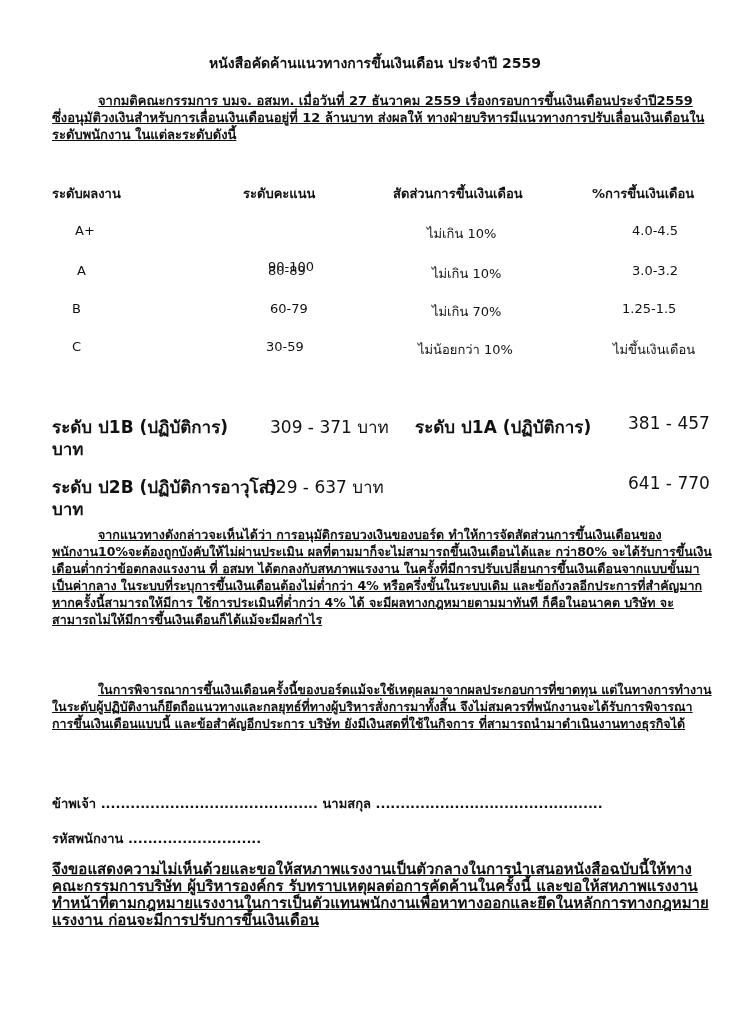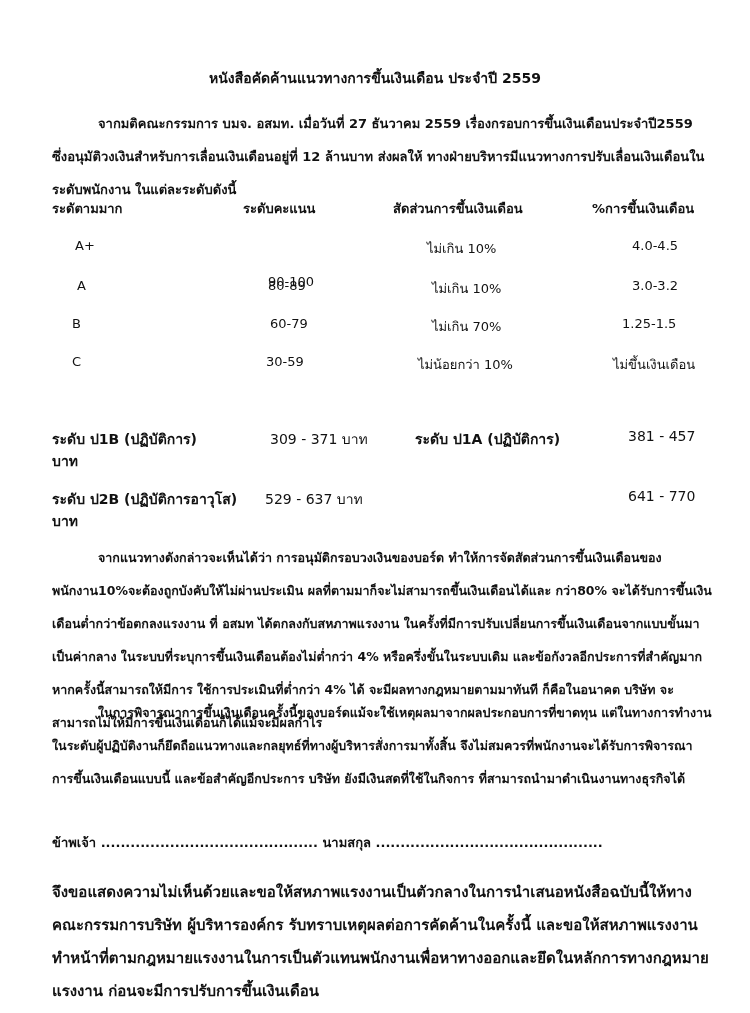--- a/index.html
+++ b/index.html
@@ -2,48 +2,48 @@
 <html><head>
 <meta charset="utf-8">
 <style>
   * { margin: 0; padding: 0; box-sizing: border-box; }
   html, body { width: 750px; height: 1013px; background: #ffffff; overflow: hidden; }
   body {
     font-family: "DejaVu Sans", "Liberation Sans", sans-serif;
     color: #111111;
     position: relative;
   }
-  .page { position: absolute; left: 0; top: 16px; width: 750px; height: 731px; }
+  .page { position: absolute; left: 0; top: 1px; width: 750px; height: 731px; }
   .abs { position: absolute; white-space: nowrap; }
   .title {
     top: 51px; left: 0; width: 750px; text-align: center;
     font-size: 14px; font-weight: bold;
   }
   .para {
     position: absolute; left: 52px; width: 660px;
-    font-size: 13px; line-height: 33px; white-space: normal;
+    font-size: 13px; line-height: 17px; white-space: normal; text-decoration: underline;
   }
   .para .indent { display: inline-block; width: 46px; }
   .bold { font-weight: bold; }
   .tbl-head { top: 182px; font-size: 13px; font-weight: bold; }
   .tbl-cell { font-size: 13px; }
   .ex-title { top: 373px; left: 52px; font-size: 13px; font-weight: bold; }
-  .ex-row { font-size: 14px; }
-  .sig { font-size: 13px; font-weight: bold; margin-top: 24px; }
+  .ex-row { font-size: 17px; }
+  .sig { font-size: 13px; font-weight: bold; }
 </style>
 </head>
 <body>
 
 <div class="page">
 
   <div class="abs title">หนังสือคัดค้านแนวทางการขึ้นเงินเดือน ประจำปี 2559</div>
 
   <div class="para bold" style="top:91px; font-weight:bold;"><span class="indent"></span><span>จากมติคณะกรรมการ บมจ. อสมท.  เมื่อวันที่ 27 ธันวาคม 2559 เรื่องกรอบการขึ้นเงินเดือนประจำปี2559 ซึ่งอนุมัติวงเงินสำหรับการเลื่อนเงินเดือนอยู่ที่ 12 ล้านบาท ส่งผลให้  ทางฝ่ายบริหารมีแนวทางการปรับเลื่อนเงินเดือนในระดับพนักงาน ในแต่ละระดับดังนี้</span></div>
 
-  <div class="abs tbl-head" style="left:52px;">ระดัตามมาก</div>
+  <div class="abs tbl-head" style="left:52px;">ระดับผลงาน</div>
   <div class="abs tbl-head" style="left:243px;">ระดับคะแนน</div>
   <div class="abs tbl-head" style="left:393px;">สัดส่วนการขึ้นเงินเดือน</div>
   <div class="abs tbl-head" style="left:592px;">%การขึ้นเงินเดือน</div>
 
   <div class="abs tbl-cell" style="top:222px; left:75px;">A+</div>
   <div class="abs tbl-cell" style="top:222px; left:268px;margin-top:36px;">90-100</div>
   <div class="abs tbl-cell" style="top:222px; left:427px;">ไม่เกิน 10%</div>
   <div class="abs tbl-cell" style="top:222px; left:632px;">4.0-4.5</div>
 
   <div class="abs tbl-cell" style="top:262px; left:77px;">A</div>
@@ -76,16 +76,20 @@
   <div class="para" style="top:525px; font-weight:bold; font-size:12.5px;"><span class="indent"></span><span>จากแนวทางดังกล่าวจะเห็นได้ว่า การอนุมัติกรอบวงเงินของบอร์ด ทำให้การจัดสัดส่วนการขึ้นเงินเดือนของพนักงาน10%จะต้องถูกบังคับให้ไม่ผ่านประเมิน ผลที่ตามมาก็จะไม่สามารถขึ้นเงินเดือนได้และ กว่า80% จะได้รับการขึ้นเงินเดือนต่ำกว่าข้อตกลงแรงงาน ที่ อสมท ได้ตกลงกับสหภาพแรงงาน ในครั้งที่มีการปรับเปลี่ยนการขึ้นเงินเดือนจากแบบขั้นมาเป็นค่ากลาง ในระบบที่ระบุการขึ้นเงินเดือนต้องไม่ต่ำกว่า 4% หรือครึ่งขั้นในระบบเดิม  และข้อกังวลอีกประการที่สำคัญมากหากครั้งนี้สามารถให้มีการ ใช้การประเมินที่ต่ำกว่า 4% ได้  จะมีผลทางกฎหมายตามมาทันที ก็คือในอนาคต บริษัท จะสามารถไม่ให้มีการขึ้นเงินเดือนก็ได้แม้จะมีผลกำไร</span></div>
 
   <div class="para" style="top:680px; font-weight:bold; font-size:12.5px;"><span class="indent"></span><span>ในการพิจารณาการขึ้นเงินเดือนครั้งนี้ของบอร์ดแม้จะใช้เหตุผลมาจากผลประกอบการที่ขาดทุน แต่ในทางการทำงานในระดับผู้ปฏิบัติงานก็ยึดถือแนวทางและกลยุทธ์ที่ทางผู้บริหารสั่งการมาทั้งสิ้น  จึงไม่สมควรที่พนักงานจะได้รับการพิจารณาการขึ้นเงินเดือนแบบนี้  และข้อสำคัญอีกประการ บริษัท ยังมีเงินสดที่ใช้ในกิจการ ที่สามารถนำมาดำเนินงานทางธุรกิจได้</span></div>
 
   <div class="abs sig" style="top:792px; left:52px;">
     <span>ข้าพเจ้า</span>
     <span>............................................</span>
     <span>นามสกุล</span>
     <span>..............................................</span>
   </div>
+  <div class="abs sig" style="top:827px; left:52px;">
+    <span>รหัสพนักงาน</span>
+    <span>...........................</span>
+  </div>
 
   <div class="para" style="top:860px; font-weight:bold; font-size:15px;">จึงขอแสดงความไม่เห็นด้วยและขอให้สหภาพแรงงานเป็นตัวกลางในการนำเสนอหนังสือฉบับนี้ให้ทางคณะกรรมการบริษัท ผู้บริหารองค์กร รับทราบเหตุผลต่อการคัดค้านในครั้งนี้  และขอให้สหภาพแรงงานทำหน้าที่ตามกฎหมายแรงงานในการเป็นตัวแทนพนักงานเพื่อหาทางออกและยึดในหลักการทางกฎหมายแรงงาน  ก่อนจะมีการปรับการขึ้นเงินเดือน</div>
 
 </div>
 
 </body></html>

